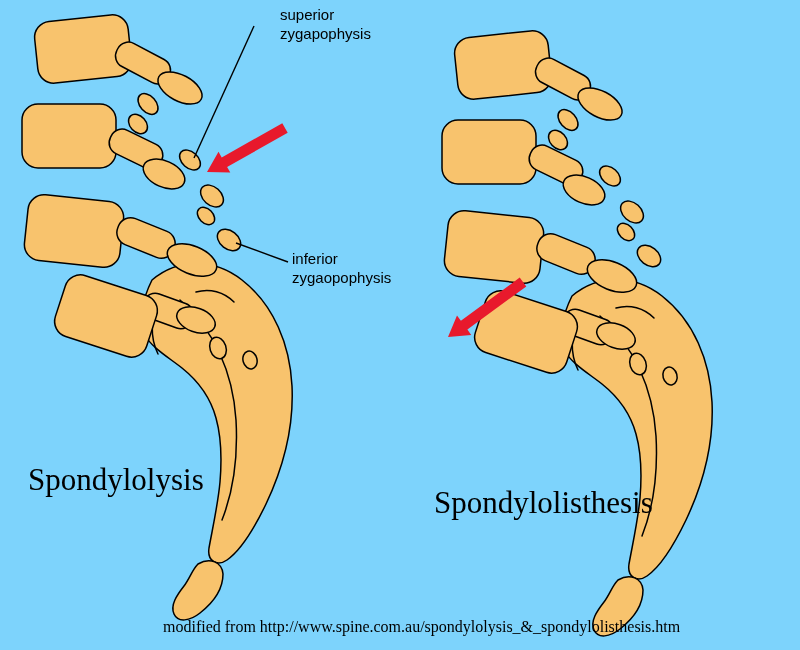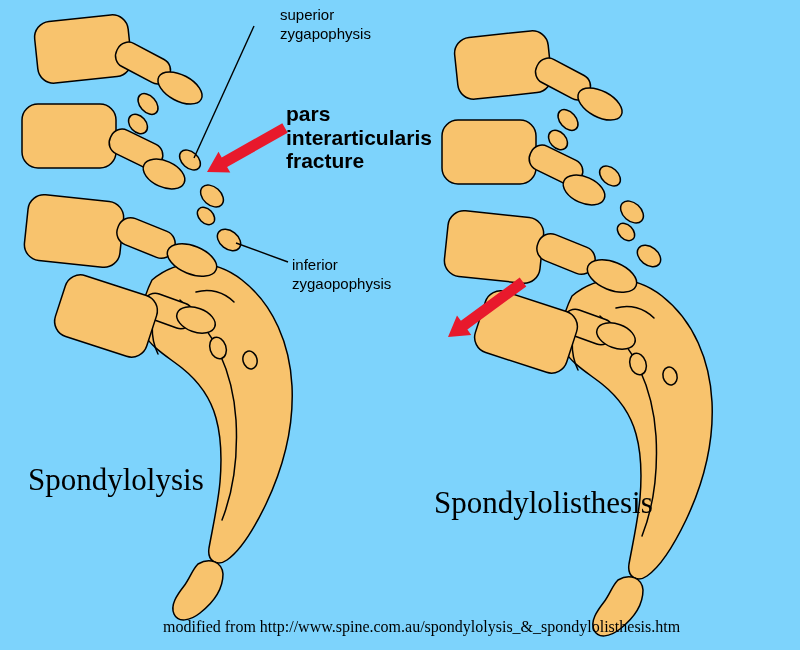--- a/index.html
+++ b/index.html
@@ -103,25 +103,22 @@
     </g>
 
     <polygon stroke="none" points="282.3,123.2 221.7,157.4 218.5,151.8 207,172 230.3,172.6 227.1,167.0 287.7,132.8" fill="#E8192C"></polygon>
 
     <polygon stroke="none" points="519.7,277.6 460.9,320.8 457.0,315.5 448,337 471.2,334.9 467.4,329.6 526.3,286.4" fill="#E8192C"></polygon>
   </svg>
 
   <div class="ann" style="left:280px;top:6px;">superior
 zygapophysis</div>
 
-  <div class="ann-bold" style="left:286px;top:102px;">pars
-interarticularis
-fracture</div>
 
-  <div class="ann" style="left:292px;top:256px;">inferior
+  <div class="ann" style="left:292px;top:250px;">inferior
 zygaopophysis</div>
 
   <div class="title" style="left:28px;top:462px;">Spondylolysis</div>
 
   <div class="title" style="left:434px;top:462px;margin-top:23px;">Spondylolisthesis</div>
 
   <div class="caption" style="left:163px;top:618px;">modified from http://www.spine.com.au/spondylolysis_&amp;_spondylolisthesis.htm</div>
 </div>
 
 </body></html>

